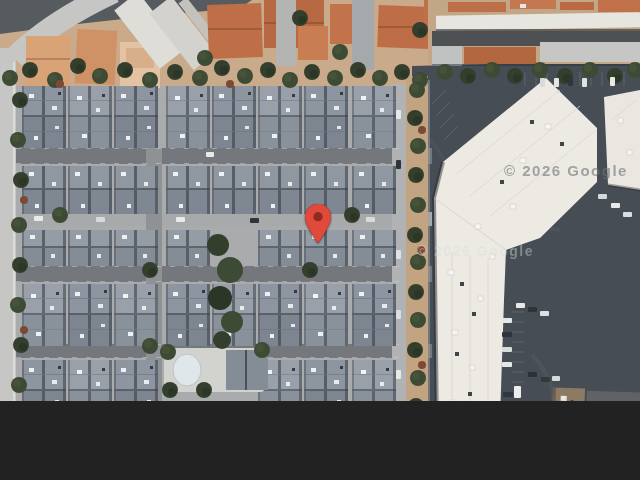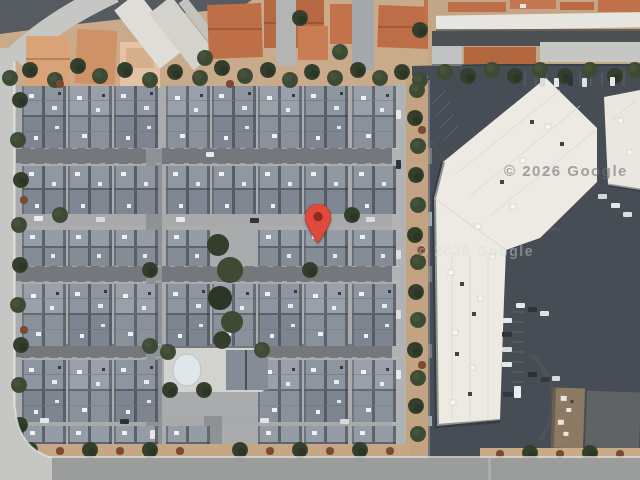--- a/index.html
+++ b/index.html
@@ -1,17 +1,17 @@
 <!DOCTYPE html>
 <html><head>
 <meta charset="utf-8">
 <style>
   html,body{margin:0;padding:0;background:#222;}
   .stage{
-    position:relative;width:640px;height:480px;overflow:hidden;
+    position:relative;width:640px;height:401px;overflow:hidden;
     font-family:"Liberation Sans",sans-serif;
     background:#aeb0af;
     text-align:right;
   }
   .stage svg.scene{position:absolute;left:0;top:0;display:block;}
   .watermark{
     position:absolute;white-space:nowrap;pointer-events:none;
     font-family:"Liberation Sans",sans-serif;letter-spacing:1.5px;font-weight:bold;
   }
   .wm1{left:504px;top:162px;font-size:15px;color:rgba(108,113,116,0.60);}

